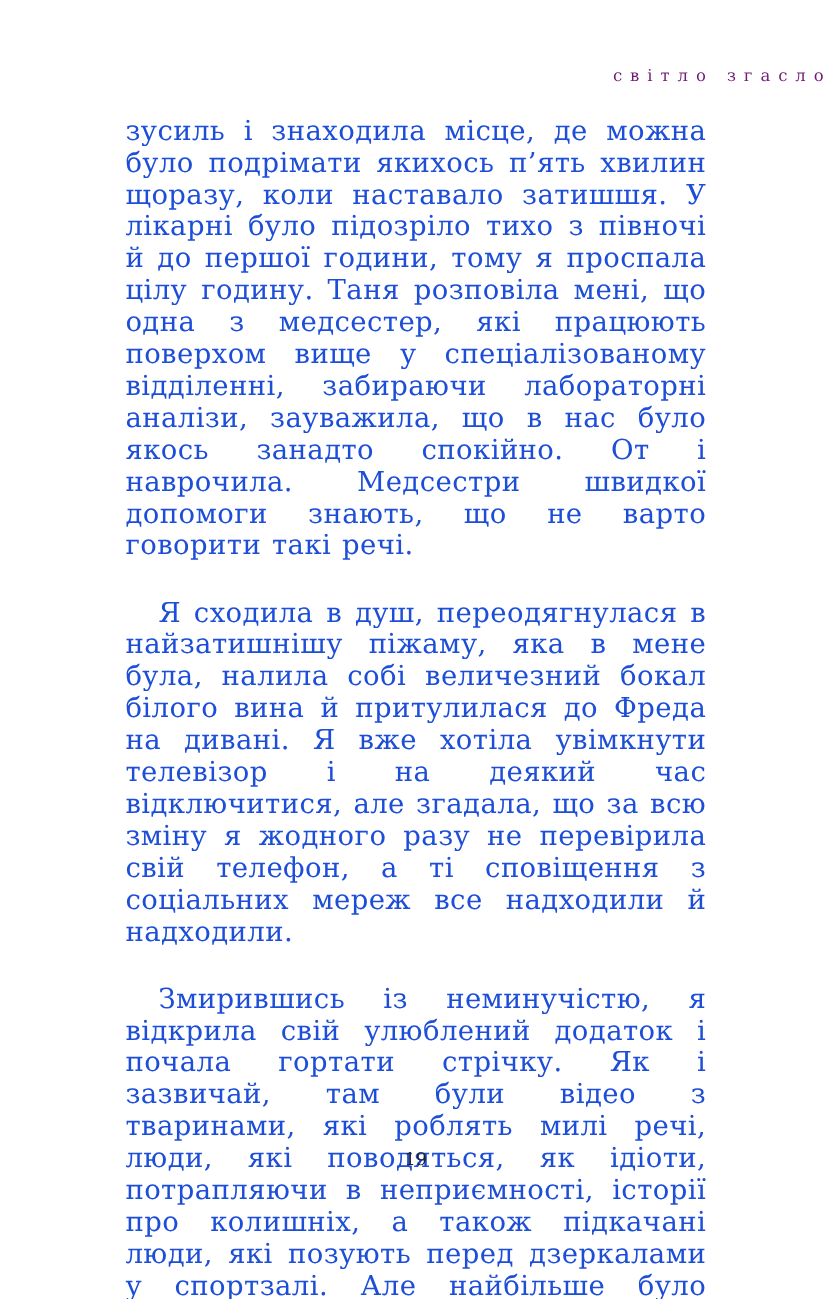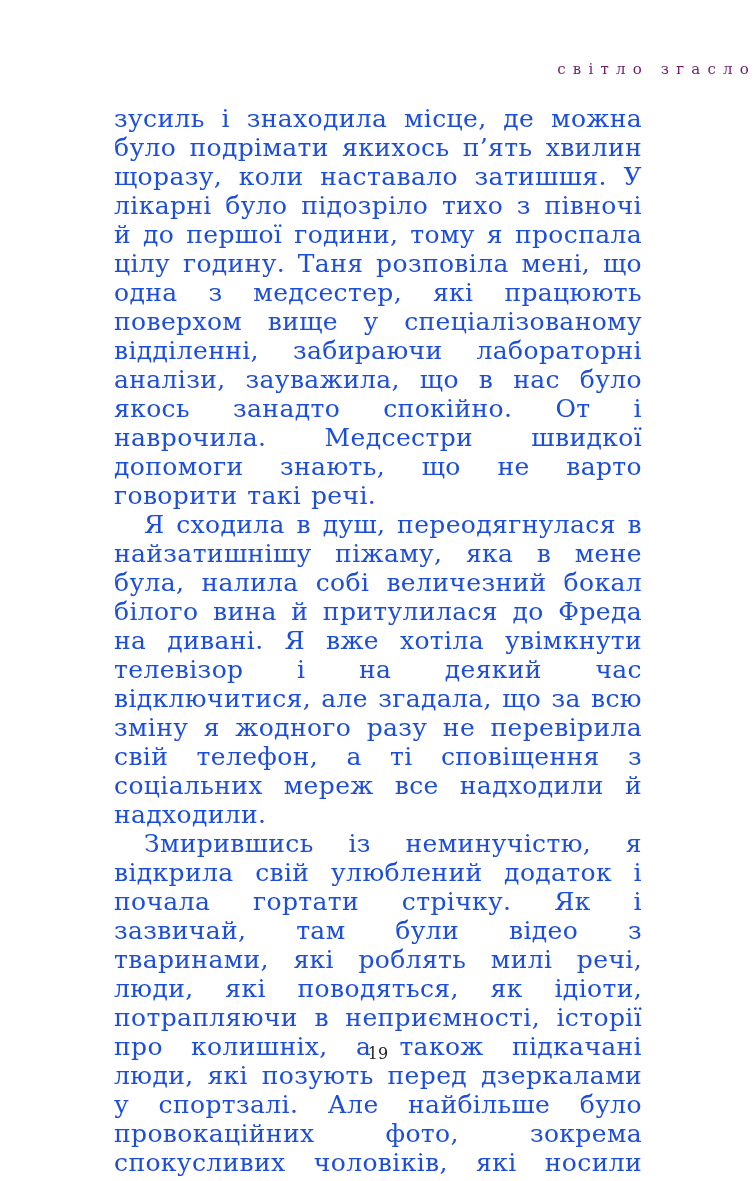--- a/index.html
+++ b/index.html
@@ -42,20 +42,21 @@
     hyphens: auto;
     color: #1d4ed8;
   }
   .text-block p {
     margin: 0;
     padding: 0;
     text-indent: 0;
   }
   .text-block p.indented {
     text-indent: 30px;
+    margin-top: 32px;
   }
   .page-number {
     position: absolute;
     top: 1044px;
     left: 0;
     width: 100%;
     text-align: center;
     font-size: 16px;
     color: #222222;
   }

